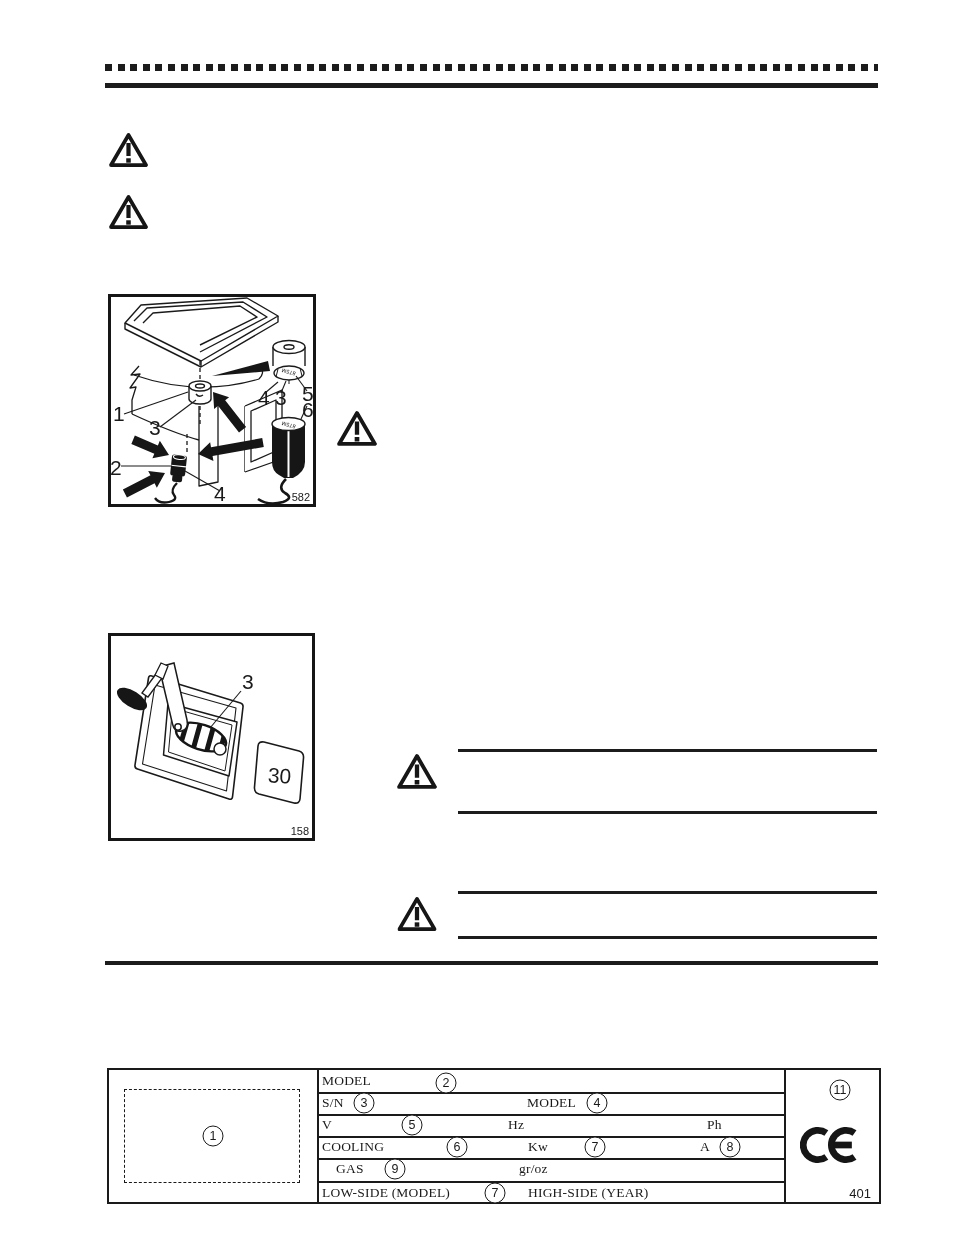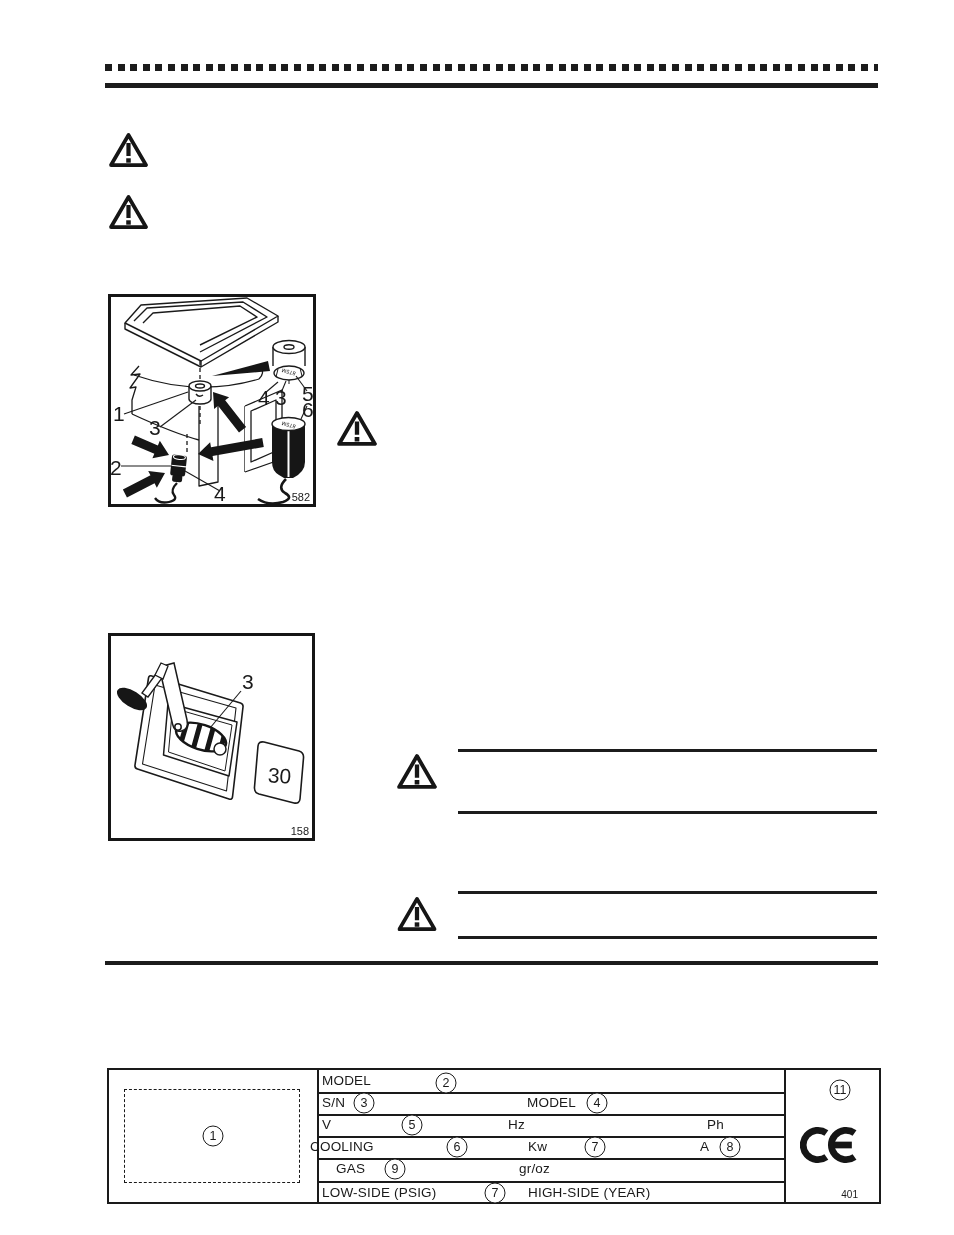--- a/index.html
+++ b/index.html
@@ -17,28 +17,28 @@
   
   .fig{position:absolute;}
   .fig svg{display:block;}
   text{font-family:"Liberation Sans",sans-serif;fill:#1a1a1a;}
   
   .plate{position:absolute;left:107px;top:1068px;width:774px;height:136px;
          border:2px solid #1a1a1a;box-sizing:border-box;background:#fff;}
   .plate .vline{position:absolute;top:0;bottom:0;width:2px;background:#1a1a1a;}
   .plate .hline{position:absolute;height:2px;background:#1a1a1a;}
   .plate-label{position:absolute;transform:translateY(-50%);font-size:13.5px;
-               letter-spacing:.2px;white-space:nowrap;line-height:1;}
+               letter-spacing:.2px;white-space:nowrap;line-height:1;font-family:Liberation Serif, serif;}
   .callout{position:absolute;transform:translate(-50%,-50%);display:inline-flex;
            align-items:center;justify-content:center;min-width:21px;height:21px;
            padding:0 3px;border:1.6px solid #1a1a1a;border-radius:50%;
            font-size:12.5px;line-height:1;box-sizing:border-box;background:#fff;}
   .dashed-box{position:absolute;left:15px;top:19px;width:176px;height:94px;
               border:1.7px dashed #1a1a1a;box-sizing:border-box;}
-  .fig-no{position:absolute;right:21px;bottom:2px;font-size:10px;line-height:1;}
+  .fig-no{position:absolute;right:8px;bottom:2px;font-size:13px;line-height:1;}
 </style>
 </head>
 <body>
 
 <div class="page">
 
   <svg width="0" height="0" style="position:absolute" aria-hidden="true">
     <defs>
       <symbol id="warn-tri" viewBox="0 0 48 44">
         <path d="M24 3.5 L45.5 40.5 L2.5 40.5 Z" fill="#fff" stroke="#161616" stroke-width="4.6" stroke-linejoin="round"></path>
@@ -237,32 +237,32 @@
     <span class="plate-label" style="left:213px;top:33px">S/N</span>
     <span class="callout" style="left:255px;top:33px">3</span>
     <span class="plate-label" style="left:418px;top:33px">MODEL</span>
     <span class="callout" style="left:488px;top:33px">4</span>
 
     <span class="plate-label" style="left:213px;top:55px">V</span>
     <span class="callout" style="left:303px;top:55px">5</span>
     <span class="plate-label" style="left:399px;top:55px">Hz</span>
     <span class="plate-label" style="left:598px;top:55px">Ph</span>
 
-    <span class="plate-label" style="left:201px;top:77px">COOLING</span>
+    <span class="plate-label" style="left:213px;top:77px">COOLING</span>
     <span class="callout" style="left:348px;top:77px">6</span>
     <span class="plate-label" style="left:419px;top:77px">Kw</span>
     <span class="callout" style="left:486px;top:77px">7</span>
     <span class="plate-label" style="left:591px;top:77px">A</span>
     <span class="callout" style="left:621px;top:77px">8</span>
 
     <span class="plate-label" style="left:227px;top:99px">GAS</span>
     <span class="callout" style="left:286px;top:99px">9</span>
     <span class="plate-label" style="left:410px;top:99px">gr/oz</span>
 
-    <span class="plate-label" style="left:213px;top:123px">LOW-SIDE (PSIG)</span>
+    <span class="plate-label" style="left:213px;top:123px">LOW-SIDE (MODEL)</span>
     <span class="callout" style="left:386px;top:123px">7</span>
     <span class="plate-label" style="left:419px;top:123px">HIGH-SIDE (YEAR)</span>
 
     <span class="callout" style="left:731px;top:20px">11</span>
     <svg style="position:absolute;left:691px;top:52px" width="64" height="46" viewBox="0 0 100 70">
       <path d="M41.2 16.2 A23 23 0 1 0 41.2 53.8" fill="none" stroke="#161616" stroke-width="10.5"></path>
       <path d="M85.2 16.2 A23 23 0 1 0 85.2 53.8" fill="none" stroke="#161616" stroke-width="10.5"></path>
       <path d="M52 35 H 81" stroke="#161616" stroke-width="10.5"></path>
     </svg>
     <span class="fig-no">401</span>

